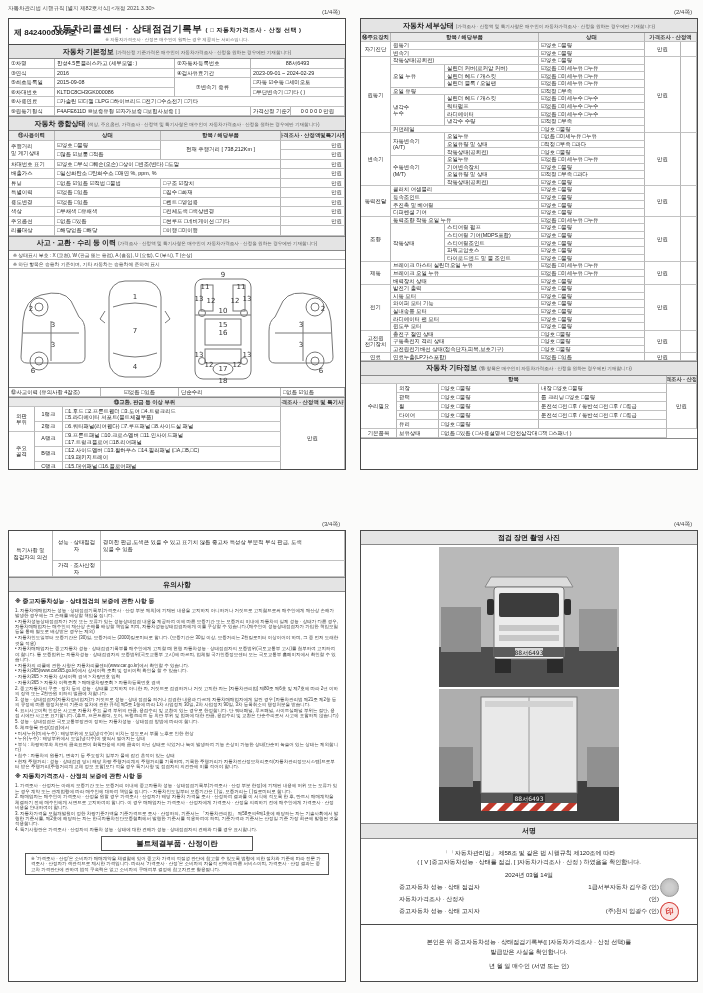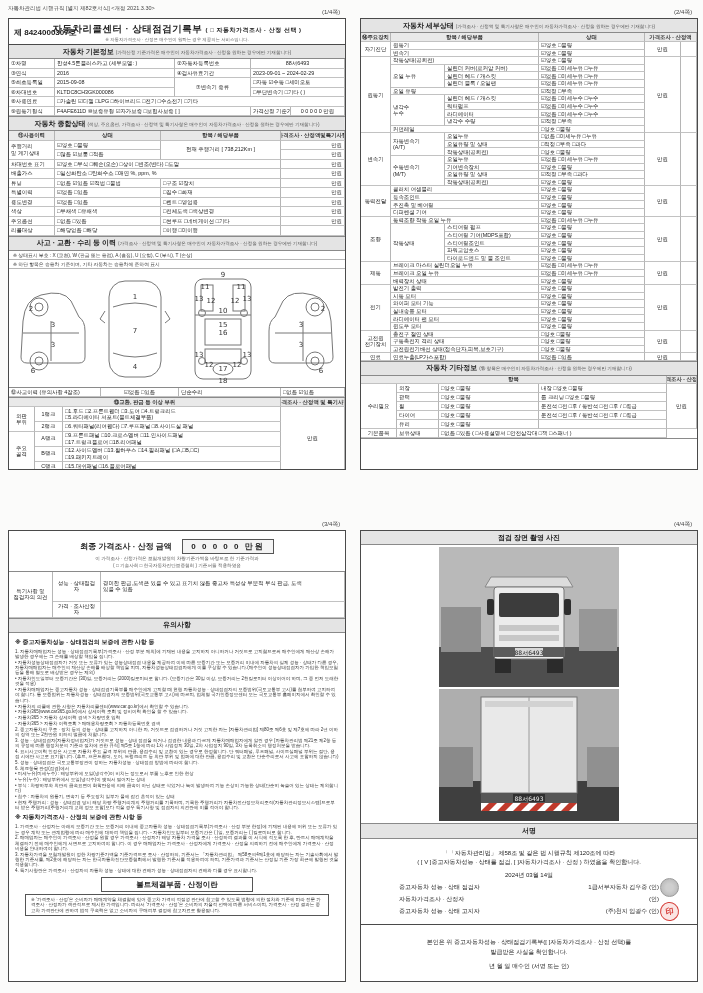--- a/index.html
+++ b/index.html
@@ -819,26 +819,20 @@
         <div>보유상태</div>
       </div>
       <div class="gc " style="grid-area: 7 / 3 / span 1 / span 2;">
         <div>□없음 □있음 ( □사용설명서 □안전삼각대 □잭 □스패너 )</div>
       </div>
     </div>
 </div>
 
 <div class="pgno" style="left:322px;top:520px">(3/4쪽)</div>
 <div class="page" style="left:8px;top:530px">
-  <div class="p3top">
-    <span class="lbl">최종 가격조사 · 산정 금액</span>
-    <span class="pricebig">0 0 0 0 0 만원</span>
-    <div class="p3note">이 가격조사 · 산정가격은 보험개발원의 차량기준가액을 바탕으로 한 기준가격과</div>
-    <div class="p3note">( □ 기술사회 □ 한국자동차진단보증협회 ) 기준서를 적용하였음</div>
-  </div>
   <div class="gtable" style="grid-template-columns: 44px 48px 244px; grid-template-rows: 30px 16px;">
       <div class="gc c" style="grid-area: 1 / 1 / span 2 / span 1;">
         <div>특기사항 및</div>
         <div>점검자의 의견</div>
       </div>
       <div class="gc c" style="grid-area: 1 / 2 / span 1 / span 1;">
         <div>성능 · 상태점검</div>
         <div>자</div>
       </div>
       <div class="gc " style="grid-area: 1 / 3 / span 1 / span 1;">

